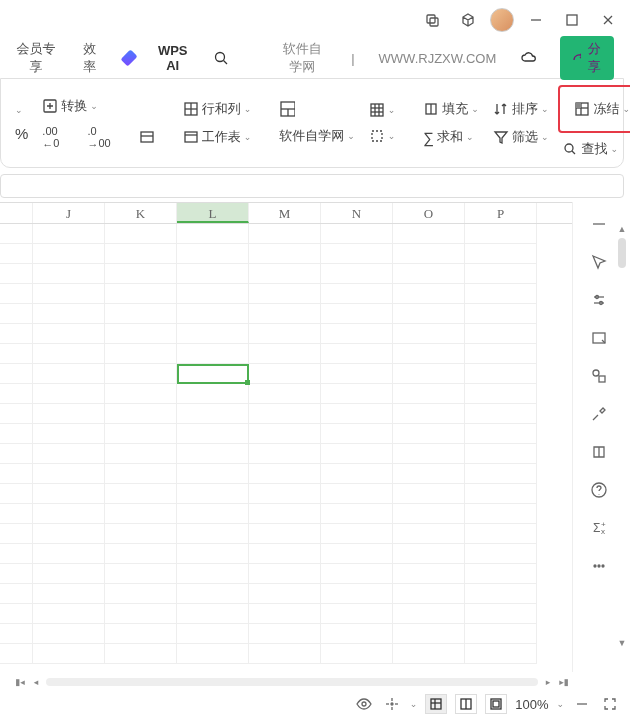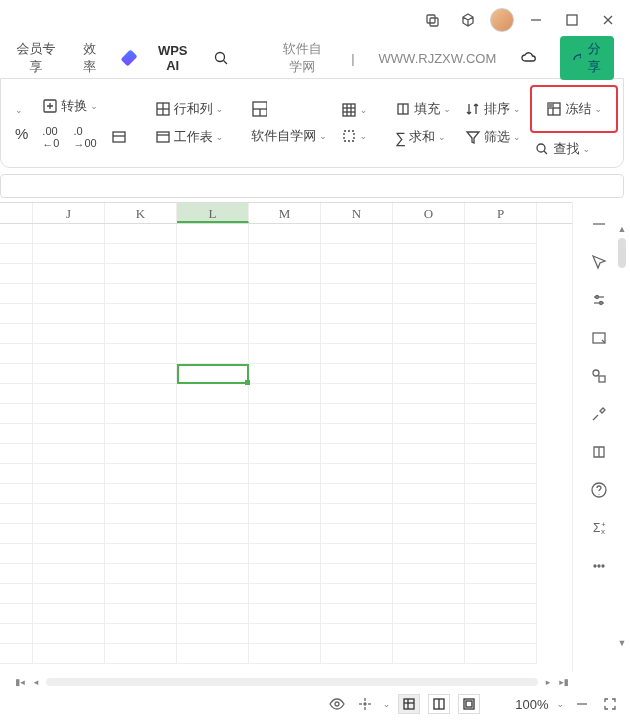--- a/index.html
+++ b/index.html
@@ -8,21 +8,21 @@
 .titlebar { height: 40px; display: flex; align-items: center; justify-content: flex-end; padding: 0 8px; gap: 8px; }
 .titlebar .winbtn { width: 28px; height: 28px; display: flex; align-items: center; justify-content: center; color: #555; }
 .avatar { width: 24px; height: 24px; border-radius: 50%; background: linear-gradient(135deg,#f0c090,#d89060); border: 1px solid #ccc; }
 
 .menubar { height: 36px; display: flex; align-items: center; padding: 0 16px; gap: 24px; text-align: center; }
 .menubar .m { color: #555; }
 .wpsai { display: flex; align-items: center; gap: 22px; font-weight: 700; }
 .wpsai .logo { width: 14px; height: 14px; background: linear-gradient(135deg,#4a7cff,#7a4aff); transform: rotate(45deg); border-radius: 2px; }
 .spacer { flex: 1; }
 .link { color: #888; font-size: 13px; }
-.sharebtn { background: #22b573; color: #0c4a6e; padding: 4px 10px; border-radius: 4px; display: flex; align-items: center; gap: 4px; font-size: 13px; }
+.sharebtn { background: #22b573; color: #701a75; padding: 4px 10px; border-radius: 4px; display: flex; align-items: center; gap: 4px; font-size: 13px; }
 
 .ribbon { border: 1px solid #e0e0e0; border-radius: 0 0 10px 10px; margin: 2px 6px 0 0; padding: 6px 10px; display: flex; align-items: center; gap: 6px; }
 .rgroup { display: flex; flex-direction: column; gap: 4px; }
 .rbtn { display: flex; align-items: center; gap: 3px; padding: 3px 4px; color: #444; white-space: nowrap; font-size: 13px; }
 .ico { width: 16px; height: 16px; display: inline-flex; align-items: center; justify-content: center; }
 .chev { font-size: 9px; color: #888; }
 .sep { width: 1px; height: 48px; background: #e8e8e8; margin: 0 4px; }
 .highlight { border: 2px solid #e63946; border-radius: 4px; padding: 10px; }
 
 .formula { margin: 6px 6px 0 0; height: 24px; border: 1px solid #ddd; border-radius: 4px; background: #fff; }
@@ -47,21 +47,21 @@
 .sidepanel .sico { width: 20px; height: 20px; display: flex; align-items: center; justify-content: center; }
 
 .hscroll { display: flex; align-items: center; height: 16px; margin: 2px 60px 0 14px; gap: 4px; }
 .hscroll .arr { font-size: 9px; color: #888; width: 12px; text-align: center; }
 .hscroll .track { flex: 1; height: 8px; background: #eee; border-radius: 4px; }
 
 .statusbar { position: absolute; bottom: 0; width: 100%; height: 34px; display: flex; align-items: center; justify-content: flex-end; gap: 8px; padding: 0 10px; }
 .statusbar .sico { width: 20px; height: 20px; display: flex; align-items: center; justify-content: center; color: #666; }
 .statusbar .viewbtn { width: 22px; height: 20px; border: 1px solid #ddd; display: flex; align-items: center; justify-content: center; }
 .statusbar .viewbtn.active { background: #eee; }
-.zoom { font-size: 13px; color: #444; margin-left: 27px; }
+.zoom { font-size: 13px; color: #444; }
 
 svg { stroke: currentColor; fill: none; stroke-width: 1.3; }
 </style>
 </head>
 <body>
 
 <div class="titlebar">
   <div class="winbtn">
       <svg width="16" height="16">
         <rect x="3" y="3" width="8" height="8" rx="1"></rect>
@@ -135,21 +135,21 @@
     <div class="rbtn">
         <span class="ico">
           <svg width="16" height="16">
             <rect x="2" y="2" width="12" height="12" rx="1"></rect>
             <path d="M5 8h6M8 5v6"></path>
           </svg>
         </span>
         <span>转换</span>
         <span class="chev">⌄</span>
       </div>
-    <div style="display:flex;gap:6px">
+    <div style="display:flex;gap:20px">
       <div class="rbtn">
           <span style="font-size:11px">.00<br>←0</span>
         </div>
       <div class="rbtn">
           <span style="font-size:11px">.0<br>→00</span>
         </div>
       <div class="rbtn">
           <span class="ico">
             <svg width="16" height="16">
               <rect x="2" y="3" width="12" height="10"></rect>

